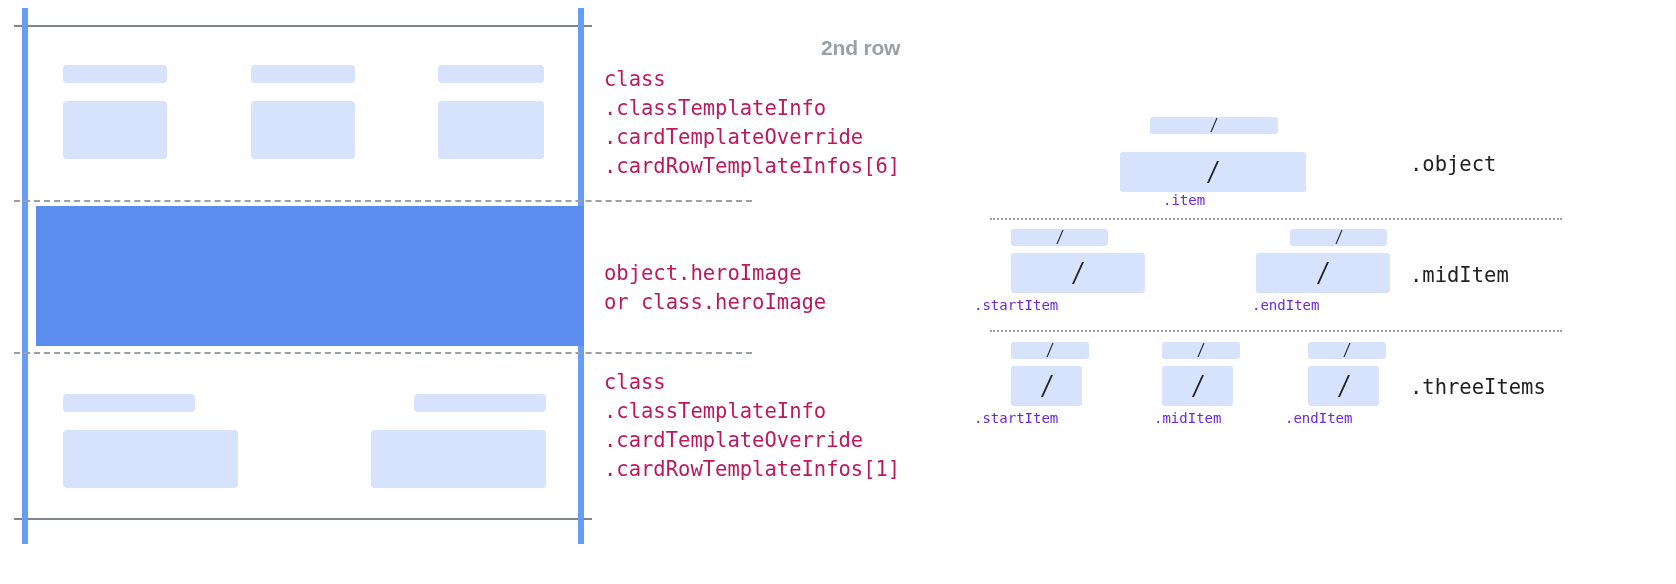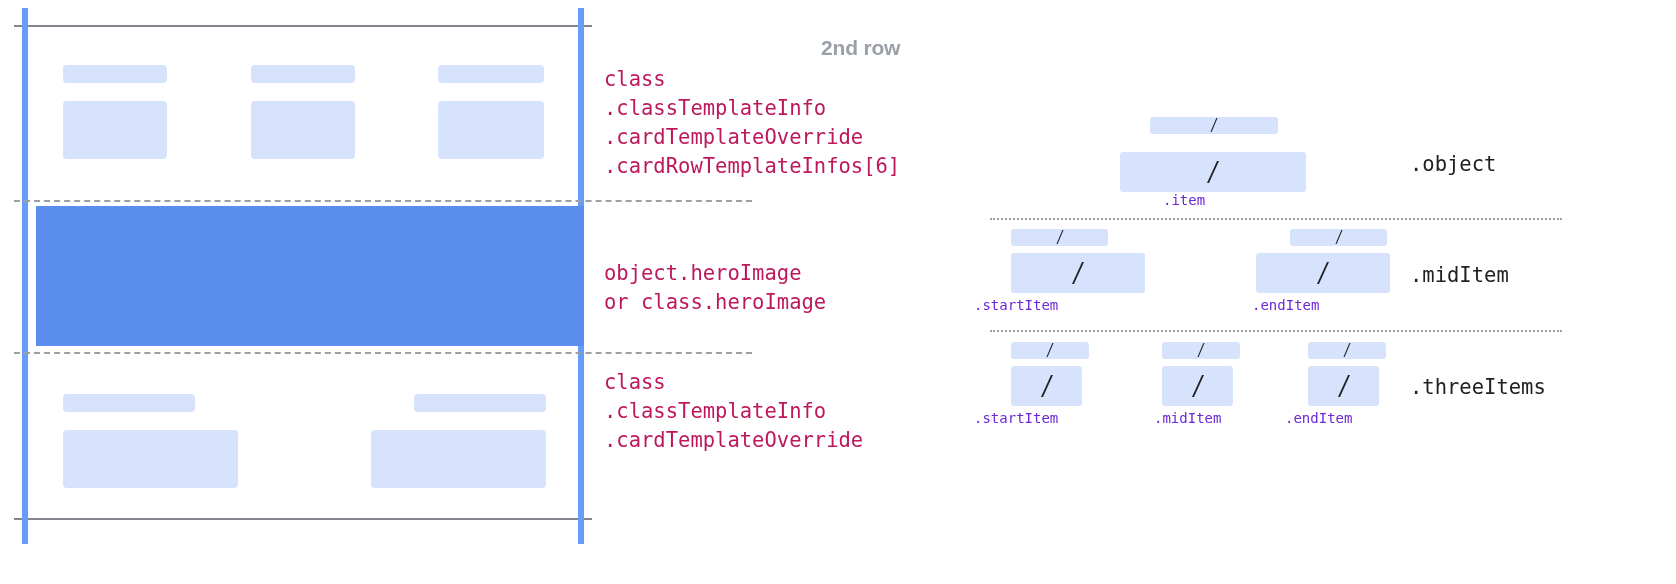--- a/index.html
+++ b/index.html
@@ -179,20 +179,21 @@
 
   <div class="annot" style="left:604px; top:259px;">
     <div class="annot-code">object.heroImage</div>
     <div class="annot-code">or class.heroImage</div>
   </div>
 
   <div class="annot" style="left:604px; top:368px;">
     <div class="annot-code">class</div>
     <div class="annot-code">.classTemplateInfo</div>
     <div class="annot-code">.cardTemplateOverride</div>
+    <div class="annot-code">.cardRowTemplateInfos[1]</div>
   </div>
 
   <div id="row-ref">
 
     <div class="slot small" style="left:190px; top:117px; width:128px;">
       <span class="slash">/</span>
     </div>
     <div class="slot big" style="left:160px; top:152px; width:186px;">
       <span class="slash">/</span>
     </div>

